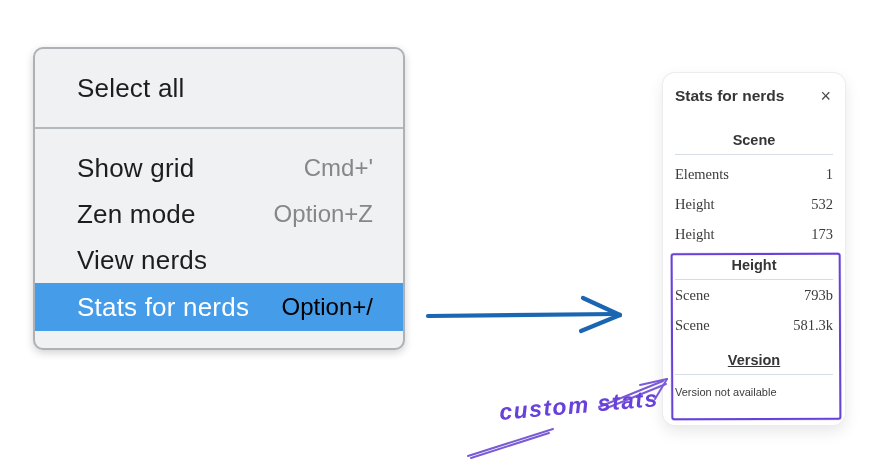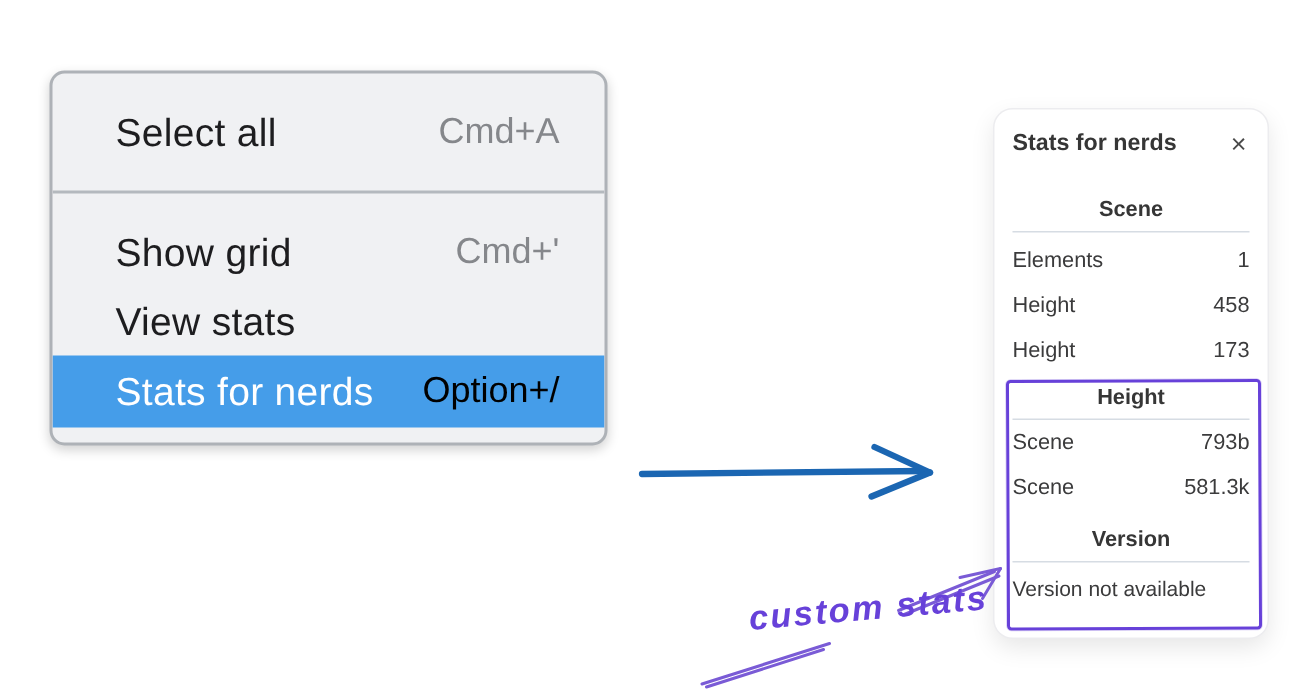--- a/index.html
+++ b/index.html
@@ -6,21 +6,21 @@
   body{
     position:relative;
     width:873px;height:461px;
     overflow:hidden;
     font-family:"Liberation Sans", sans-serif;
   }
 
   
   .ctx-menu{
     position:absolute;left:33px;top:47px;
-    width:372px;height:250px;
+    width:372px;height:303px;
     box-sizing:border-box;
     background:#f0f1f3;
     border:2px solid #aeb2b7;
     border-radius:10px;
     box-shadow:0 3px 8px rgba(0,0,0,.18);
     overflow:hidden;
   }
   .ctx-sec1{height:78px;display:flex;align-items:center;}
   .ctx-divider{border-top:2px solid #b4b9be;}
   .ctx-sec2{padding-top:16px;}
@@ -52,26 +52,26 @@
   }
   .panel-header{display:flex;justify-content:space-between;align-items:center;height:20px;}
   .panel-title{font-weight:700;font-size:15.5px;color:#363636;}
   .panel-close{
     font-size:18px;color:#4a4a4a;line-height:18px;
     background:none;border:none;padding:0 2px;cursor:pointer;
     font-family:"Liberation Sans", sans-serif;
   }
   .sec-header{font-weight:700;text-align:center;padding:6px 0;font-size:14.5px;color:#363636;}
   .sec-header.first{margin-top:20px;}
-  .sec-header.version{margin-top:6px;}
+  .sec-header.version{margin-top:6px;text-decoration:underline;}
   .sec-divider{border:none;border-top:1px solid #d6dce3;margin:0;}
   .rows{margin-top:4px;}
-  .stat-row{display:flex;justify-content:space-between;padding:6px 0;line-height:18px;}
+  .stat-row{display:flex;justify-content:space-between;padding:6px 0;line-height:18px;font-family:Liberation Serif, serif;}
   .stat-row .v{text-align:right;}
-  .note-row{padding:8px 0;line-height:18px;font-size:14px;white-space:nowrap;}
+  .note-row{padding:8px 0;line-height:18px;font-size:11px;white-space:nowrap;}
 
   
   .custom-box{
     position:absolute;left:8px;top:180px;
     width:166px;height:163px;
     border:2px solid #6741d9;
     border-radius:3px;
     transform:rotate(-.25deg);
     pointer-events:none;
     box-shadow:0 0 0 .5px rgba(103,65,217,.25);
@@ -88,31 +88,34 @@
     white-space:nowrap;
   }
 </style>
 </head>
 <body>
 
 <div class="ctx-menu">
   <div class="ctx-sec1">
     <div class="menu-row">
       <span class="mlabel">Select all</span>
-      <span class="mshort">Cmd+A</span>
     </div>
   </div>
   <div class="ctx-divider"></div>
   <div class="ctx-sec2">
     <div class="menu-row">
       <span class="mlabel">Show grid</span>
       <span class="mshort">Cmd+'</span>
     </div>
     <div class="menu-row">
-      <span class="mlabel">View stats</span>
+      <span class="mlabel">Zen mode</span>
+      <span class="mshort">Option+Z</span>
+    </div>
+    <div class="menu-row">
+      <span class="mlabel">View nerds</span>
     </div>
     <div class="menu-row highlight">
       <span class="mlabel">Stats for nerds</span>
       <span class="mshort">Option+/</span>
     </div>
   </div>
 </div>
 
 <div class="stats-panel">
   <div class="panel-header">
@@ -122,21 +125,21 @@
 
   <div class="sec-header first">Scene</div>
   <hr class="sec-divider">
   <div class="rows">
     <div class="stat-row">
       <span class="k">Elements</span>
       <span class="v">1</span>
     </div>
     <div class="stat-row">
       <span class="k">Height</span>
-      <span class="v">458</span>
+      <span class="v">532</span>
     </div>
     <div class="stat-row">
       <span class="k">Height</span>
       <span class="v">173</span>
     </div>
   </div>
 
   <div class="sec-header" style="margin-top:2px;">Height</div>
   <hr class="sec-divider">
   <div>

